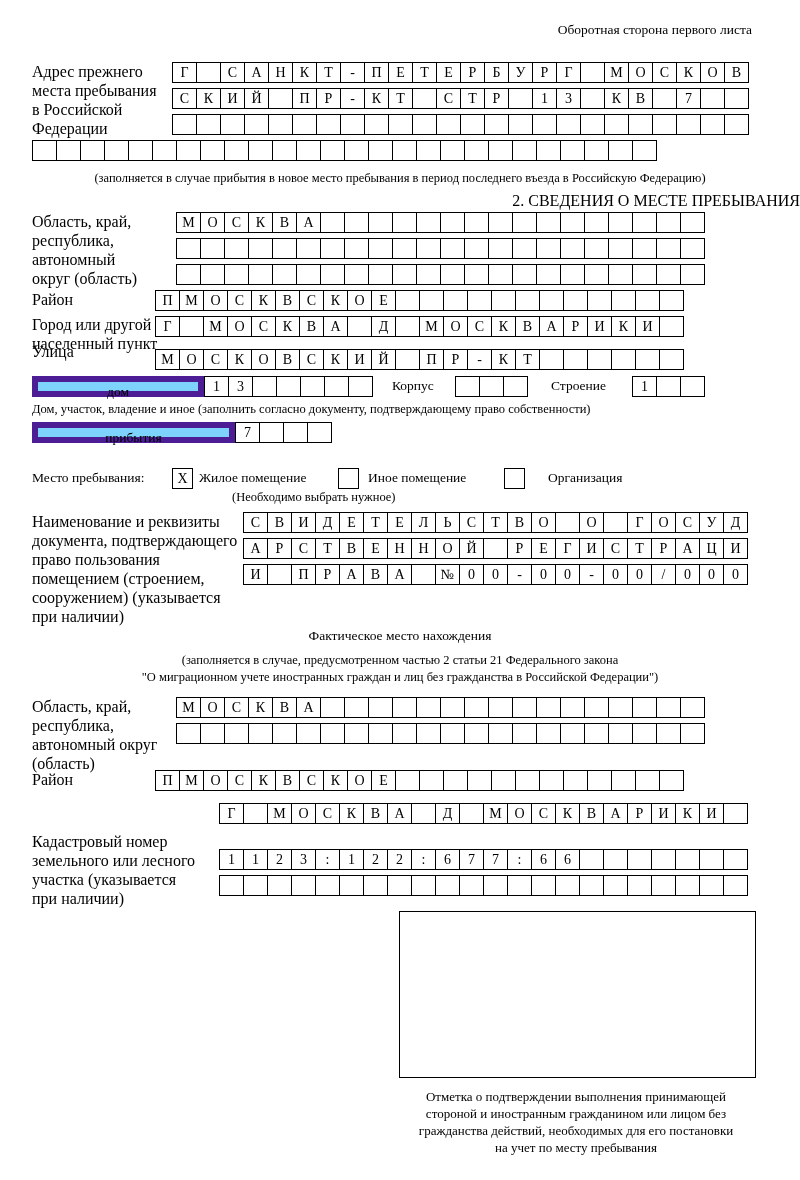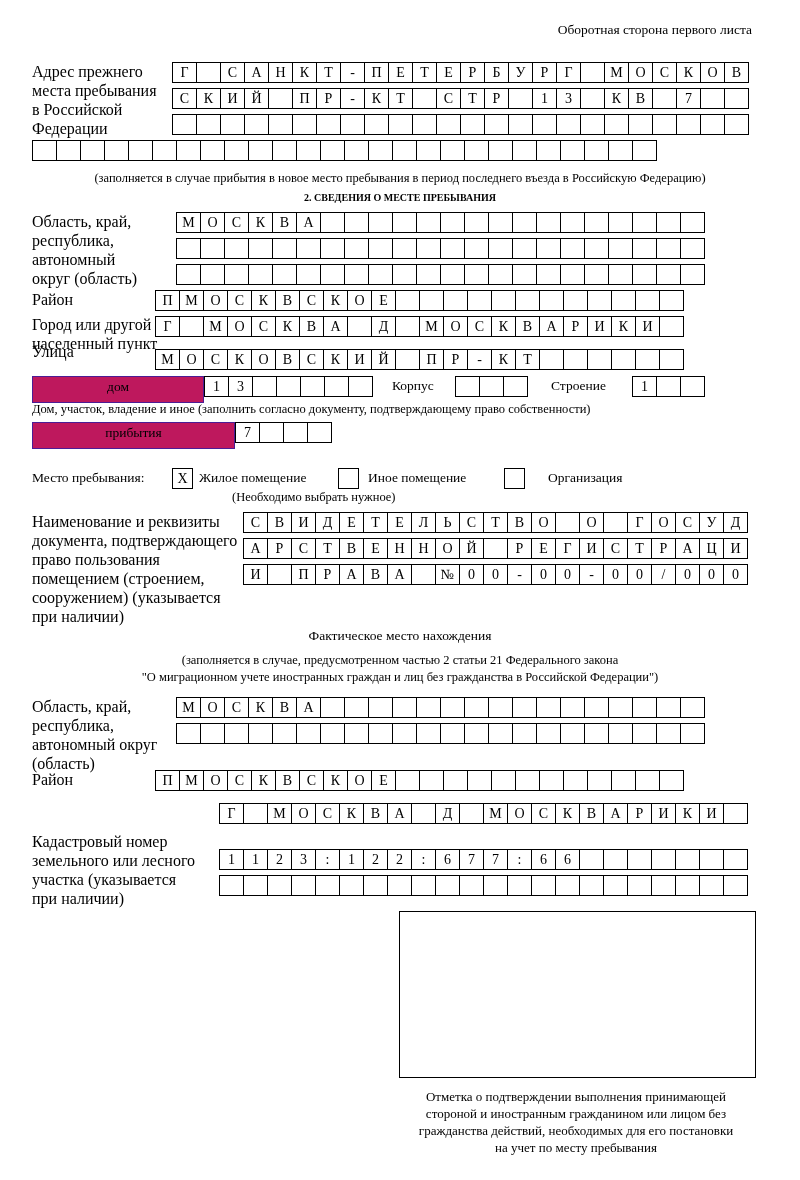--- a/index.html
+++ b/index.html
@@ -35,49 +35,49 @@
   }
   .lbl-sm { font-size: 12.5px; line-height: 17px; }
 
   .center-note {
     text-align: center;
     font-size: 12.5px;
     width: 100%;
   }
 
   .section-title {
-    text-align: center;
-    font-weight: bold;
-    font-size: 10px;
+    text-align: right;
+    font-weight: normal;
+    font-size: 16px;
     width: 100%;
   }
 
   
   .cells { display: flex; }
   .cell {
     width: 25px;
     height: 21px;
     border: 1px solid #000;
     margin-right: -1px;
     box-sizing: border-box;
     text-align: center;
     font-size: 14px;
     line-height: 19px;
     font-family: "Liberation Serif", serif;
     background: #fff;
   }
 
   .wide-field {
-    border: 1px solid #4c1d95;
-    height: 27px;
+    border: 6px solid #4c1d95;
+    height: 21px;
     box-sizing: border-box;
     text-align: center;
     font-size: 13.5px;
     line-height: 19px;
-    background: #be185d;
+    background: #7dd3fc;
   }
 
   .inline-lbl { font-size: 13.5px; }
 
   .checkbox {
     width: 21px;
     height: 21px;
     border: 1px solid #000;
     box-sizing: border-box;
     text-align: center;

